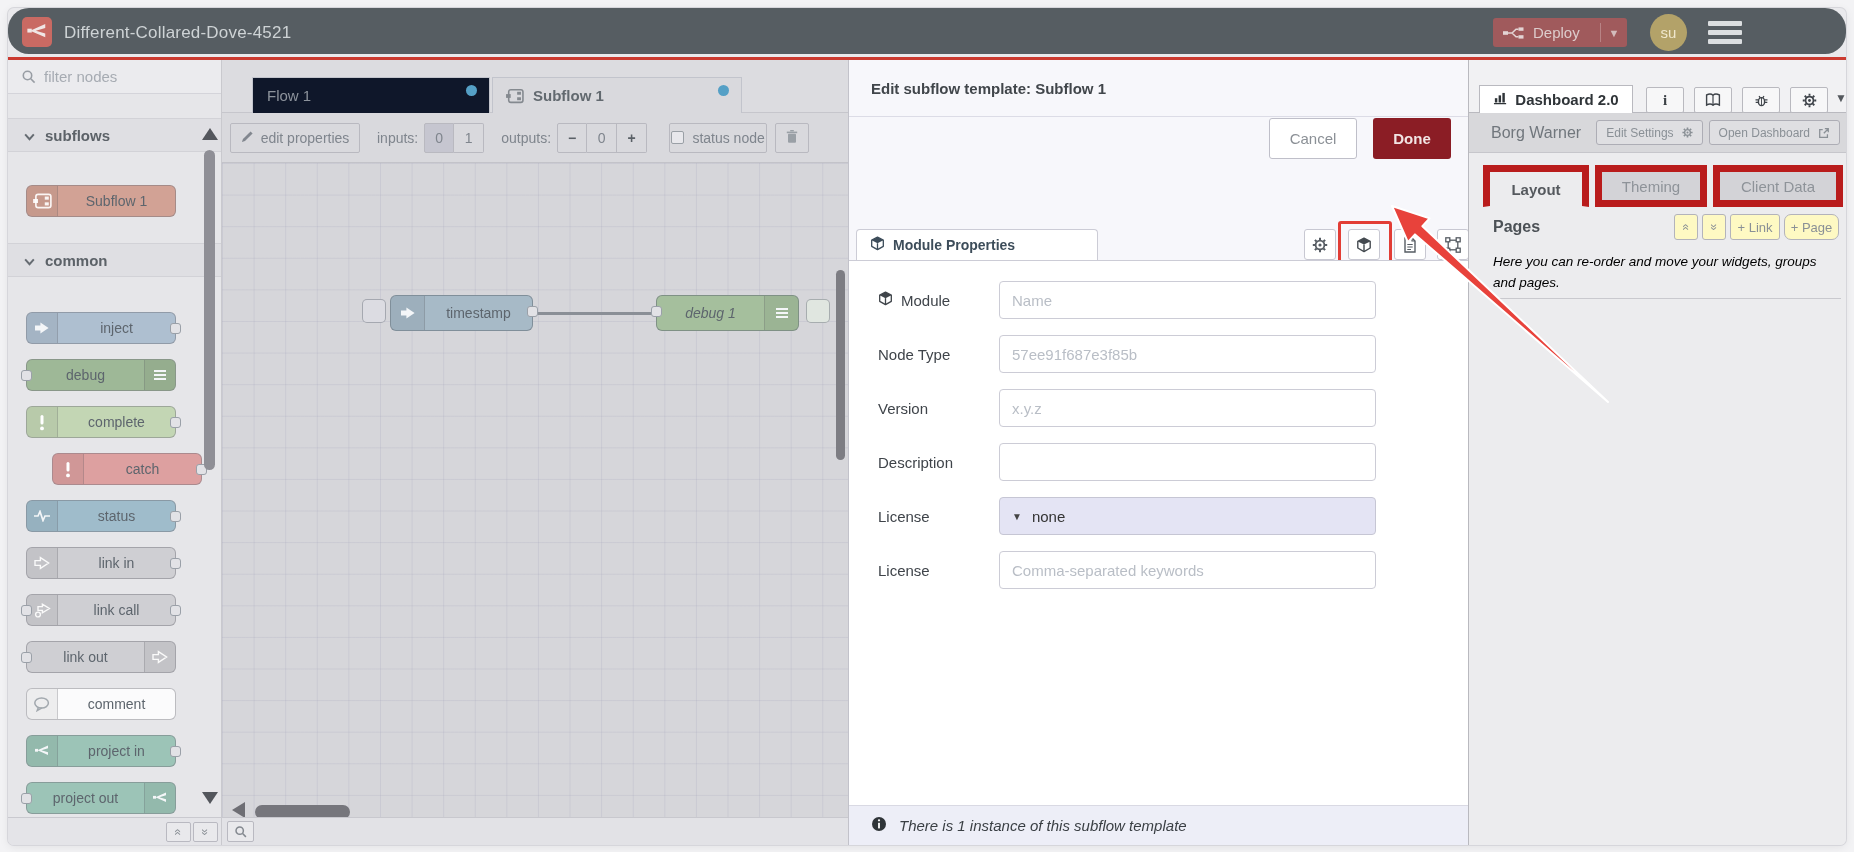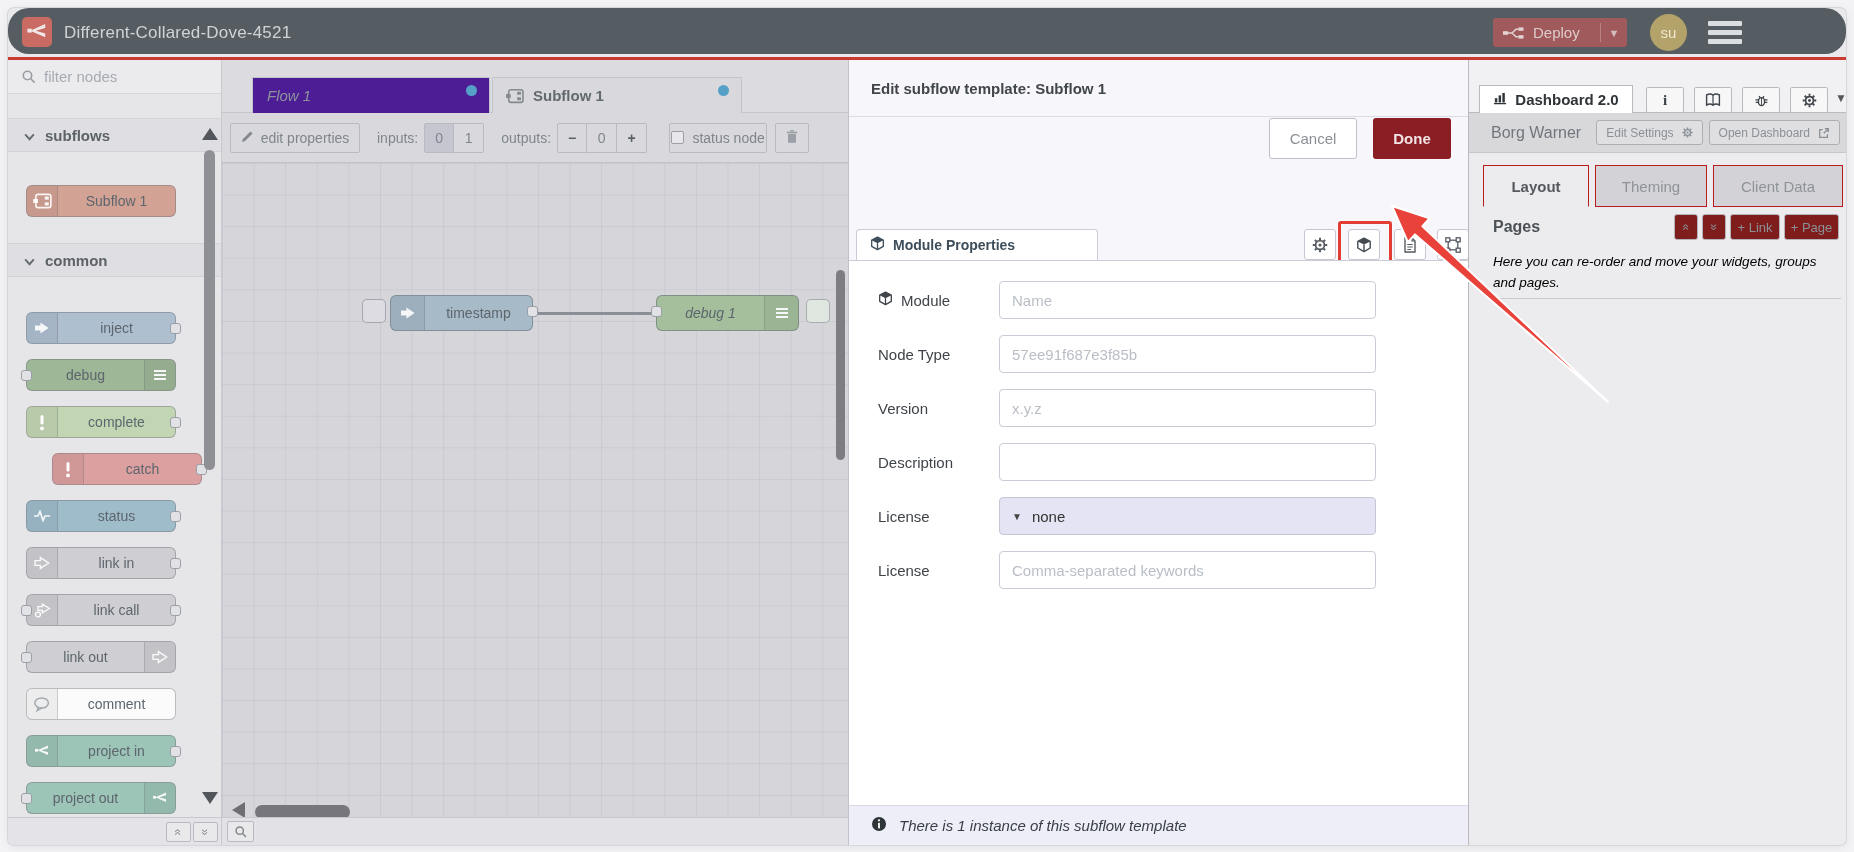--- a/index.html
+++ b/index.html
@@ -50,21 +50,21 @@
   .pal-footer { position:absolute; left:0; bottom:0; width:214px; height:28px; background:#e4e4e8; border-top:1px solid #c9c9cf;
                 display:flex; align-items:center; justify-content:flex-end; padding-right:4px; gap:2px; }
   .mini-btn { width:25px; height:20px; border:1px solid #b9b9c1; border-radius:2px; background:#e9e9ec; color:#8a9096;
               display:flex; align-items:center; justify-content:center; font-size:12px; cursor:pointer; }
   .rot90 { transform:rotate(90deg); display:inline-block; }
 
   
   .workspace { position:absolute; left:214px; top:52px; width:626px; height:785px; overflow:hidden; }
   .tabbar { position:absolute; left:0; top:0; width:100%; height:53px; background:#dcdce0; border-bottom:1px solid #c6c6cc; }
   .wtab { position:absolute; top:17px; height:36px; border:1px solid #c2c4cc; border-bottom:none; display:flex; align-items:center; cursor:pointer; }
-  .wtab.flow1 { left:30px; width:238px; background:#4c1d95; color:#8d939c; font-size:15px; padding-left:14px;font-style:italic; }
+  .wtab.flow1 { left:30px; width:238px; background:#0f172a; color:#8d939c; font-size:15px; padding-left:14px; }
   .wtab.subflow1 { left:270px; width:250px; background:#d9d9dd; color:#62696f; font-size:15px; font-weight:bold; padding-left:12px; }
   .wtab .tab-dot { position:absolute; right:12px; top:7px; width:11px; height:11px; border-radius:50%; }
   .wtab .sficon { width:19px; height:16px; margin-right:9px; }
   .sf-toolbar { position:absolute; left:0; top:53px; width:100%; height:50px; background:#d9d9dd; border-bottom:1px solid #c3c3c9;
                 display:flex; align-items:center; font-size:14px; color:#7f858d; }
   .tb-btn { height:30px; border:1px solid #b9b9c0; border-radius:2px; display:flex; align-items:center; justify-content:center; cursor:pointer; color:#7f858d; background:transparent; }
   .tb-editprops { margin-left:8px; width:130px; gap:7px; }
   .tb-group { display:flex; margin-left:6px; }
   .tb-group .tb-btn { border-radius:0; border-left-width:0; width:30px; }
   .tb-group .tb-btn:first-child { border-left-width:1px; border-radius:2px 0 0 2px; }
@@ -125,26 +125,26 @@
                  display:flex; align-items:center; justify-content:center; gap:7px; font-weight:bold; font-size:15px; color:#2f3438; cursor:pointer; }
   .sb-iconbtn { position:absolute; top:27px; width:38px; height:26px; background:#f7f7f8; border:1px solid #b9b9bf; border-radius:2px;
                 display:flex; align-items:center; justify-content:center; color:#3c4146; cursor:pointer; }
   .sb-caret { position:absolute; top:31px; left:366px; color:#54585d; font-size:12px; cursor:pointer; }
   .sb-band { position:absolute; left:0; top:53px; width:100%; height:40px; background:#d8d8db; border-bottom:1px solid #c6c6cb;
              display:flex; align-items:center; }
   .sb-band-title { margin-left:22px; font-size:16px; color:#70767c; flex:1; }
   .sb-band-btn { height:25px; border:1px solid #adadb5; border-radius:3px; background:#dfdfe2; color:#8a9096; font-size:12px;
                  display:flex; align-items:center; padding:0 9px; gap:8px; margin-right:6px; cursor:pointer; }
   .sb-tabs { position:absolute; left:0; top:105px; width:100%; height:42px; display:flex; padding-left:14px; }
-  .sb-tab { height:42px; border:1px solid #b91c1c; display:flex; align-items:center; justify-content:center; font-size:15px; cursor:pointer; }
+  .sb-tab { height:42px; border:7px solid #b91c1c; display:flex; align-items:center; justify-content:center; font-size:15px; cursor:pointer; }
   .sb-tab.active { background:#ececee; border-bottom:1px solid #ececee; color:#55595e; font-weight:bold; }
   .sb-tab.inactive { background:#d3d3d7; color:#8e9399; }
   .sb-pages-row { position:absolute; left:0; top:152px; width:100%; height:30px; display:flex; align-items:center; }
   .pages-title { margin-left:24px; font-size:16px; font-weight:bold; color:#4c5156; flex:1; }
-  .pages-btn { height:26px; border:1px solid #b3b3bb; border-radius:3px; background:#7f1d1d; color:#8a9096; font-size:13px;
+  .pages-btn { height:26px; border:1px solid #b3b3bb; border-radius:3px; background:#fef9c3; color:#8a9096; font-size:13px;
                display:flex; align-items:center; justify-content:center; margin-right:4px; cursor:pointer; }
   .pages-help { position:absolute; left:24px; top:192px; width:335px; font-size:13.5px; font-style:italic; color:#000000; line-height:1.55; }
   .pages-divider { position:absolute; left:24px; top:238px; width:348px; height:1px; background:#c9c9ce; }
 
   
   .annot-svg { position:absolute; left:0; top:0; width:1838px; height:837px; pointer-events:none; z-index:50; }
 </style>
 </head>
 <body>
 
@@ -631,21 +631,21 @@
     </div>
     <div class="sb-pages-row">
       <span class="pages-title">Pages</span>
       <div class="pages-btn" style="width:24px;">
           <span class="rot90" style="font-size:12px;">«</span>
         </div>
       <div class="pages-btn" style="width:24px;">
           <span class="rot90" style="font-size:12px;">»</span>
         </div>
       <div class="pages-btn" style="width:50px;">+ Link</div>
-      <div class="pages-btn" style="width:55px; margin-right:7px;">+ Page</div>
+      <div class="pages-btn" style="width:55px; margin-right:7px;border-radius:7px;">+ Page</div>
     </div>
     <div class="pages-help">Here you can re-order and move your widgets, groups and pages.</div>
     <div class="pages-divider"></div>
   </div>
 
   <svg class="annot-svg">
     <polygon points="1384,198 1421.5,210.4 1414.4,218.2 1600,394 1407.0,226.4 1399.9,234.2" fill="#e8423b" stroke="#ffffff" stroke-width="2" stroke-linejoin="round"></polygon>
   </svg>
 </div>
 

